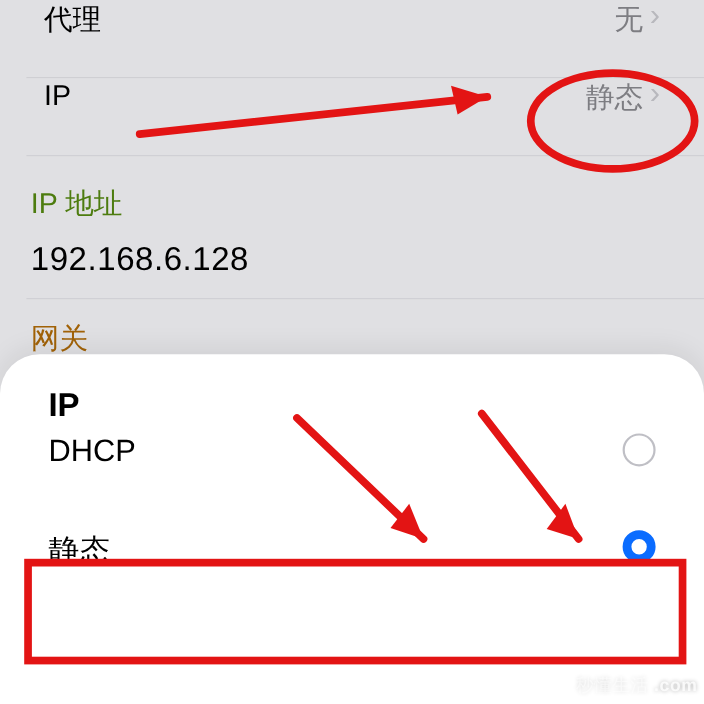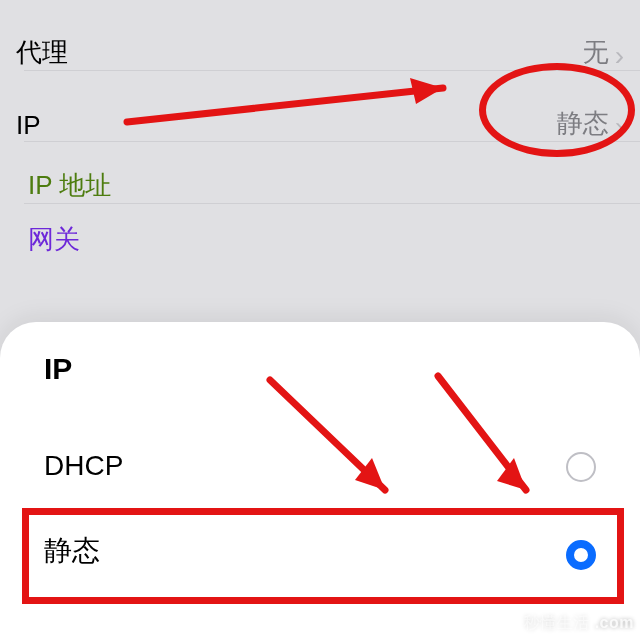--- a/index.html
+++ b/index.html
@@ -1,27 +1,27 @@
 <!DOCTYPE html>
 <html><head>
 <meta charset="utf-8">
 <style>
   html,body{margin:0;padding:0;width:640px;height:640px;overflow:hidden;font-family:-apple-system,"PingFang SC","Helvetica Neue",Arial,sans-serif;background:#e0e0e3;color:#000}
   .screen{position:relative;width:640px;height:640px;background:#e0e0e3}
-  .row{display:flex;align-items:flex-end;height:70px;padding:0 16px;font-size:26px;color:#000;position:relative}
+  .row{display:flex;align-items:flex-start;height:70px;padding:0 40px;font-size:26px;color:#000;position:relative}
   .row .label{flex:1}
   .row .value{color:#7d7d82;font-size:26px;margin-right:6px}
   .row .chev{color:#b8b8bd;font-size:28px;line-height:1}
   .sep{height:1px;background:#cfcfd3;margin-left:24px}
   .field-label{padding:26px 28px 0 28px;font-size:26px;color:#4d7c0f}
   .field-value{padding:16px 28px 18px 28px;font-size:30px;color:#000;letter-spacing:.5px}
-  .cutoff{padding:18px 28px 0 28px;font-size:26px;color:#6d28d9}
+  .cutoff{padding:18px 28px 0 28px;font-size:26px;color:#a16207}
   .sheet{position:absolute;left:0;right:0;bottom:0;background:#fff;border-top-left-radius:36px;border-top-right-radius:36px;box-shadow:0 -4px 24px rgba(0,0,0,.08);padding-bottom:18px}
   .sheet-title{font-size:30px;font-weight:600;padding:30px 44px 8px 44px;color:#000}
-  .opt{display:flex;align-items:flex-end;height:88px;padding:0 44px;font-size:28px;color:#000;position:relative}
+  .opt{display:flex;align-items:flex-start;height:88px;padding:0 44px;font-size:28px;color:#000;position:relative}
   .opt .txt{flex:1}
   .radio{width:30px;height:30px;border-radius:50%;border:2px solid #bfbfc5;box-sizing:border-box}
   .radio.sel{border:8px solid #0a6cff;background:#fff}
   
   .anno{position:absolute;pointer-events:none}
   .oval{border:7px solid #e31414;border-radius:50%/50%}
   .rect{border:7px solid #e31414}
   .arrow-line{stroke:#e31414;stroke-width:7;fill:none;stroke-linecap:round}
   .arrow-head{fill:#e31414}
   .wm{position:absolute;right:6px;bottom:6px;color:rgba(255,255,255,.55);font-size:16px;letter-spacing:.5px;text-shadow:0 0 4px rgba(0,0,0,.3)}
@@ -40,20 +40,21 @@
   <div class="sep"></div>
 
   <div class="row">
     <span class="label">IP</span>
     <span class="value">静态</span>
     <span class="chev">›</span>
   </div>
   <div class="sep"></div>
 
   <div class="field-label">IP 地址</div>
+  <div class="field-value">192.168.6.128</div>
   <div class="sep"></div>
 
   <div class="cutoff">网关</div>
 
   <div class="sheet" style="top:322px">
     <div class="sheet-title">IP</div>
 
     <div class="opt">
       <span class="txt">DHCP</span>
       <span class="radio"></span>

